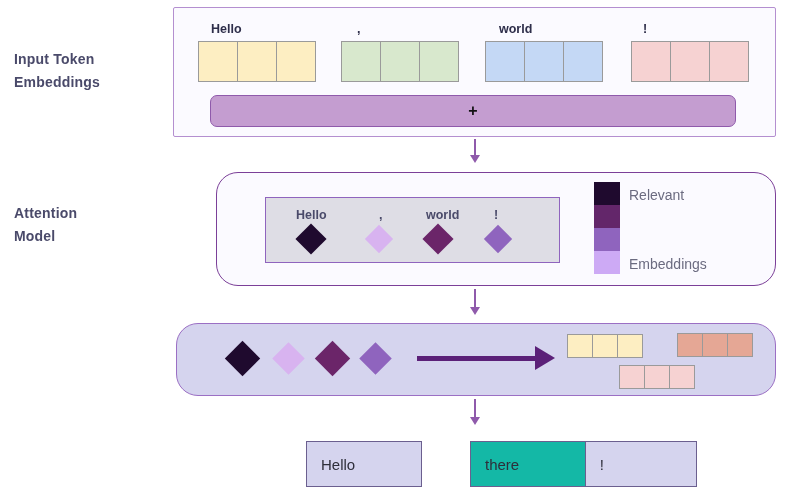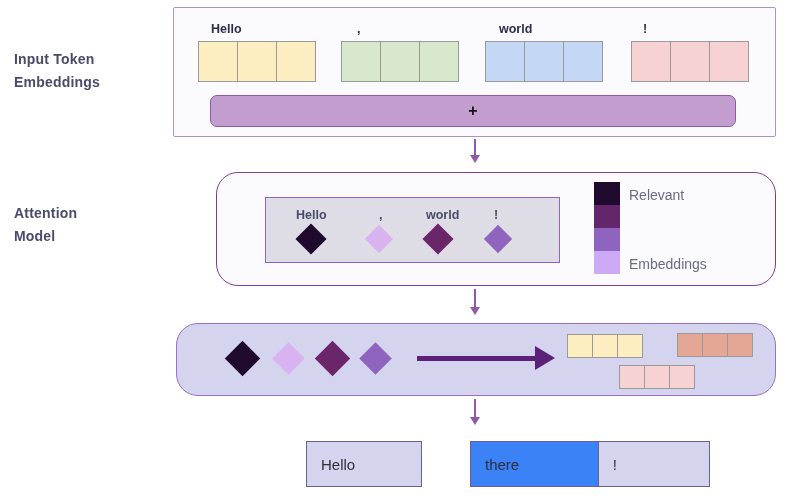--- a/index.html
+++ b/index.html
@@ -225,17 +225,17 @@
         <div class="cell" style="width: 26px; height: 24px; background: rgb(246, 210, 210);"></div>
         <div class="cell" style="width: 26px; height: 24px; background: rgb(246, 210, 210);"></div>
       </div>
   </div>
 
   <div class="v-arrow-line" style="left:474px; top:399px; height:20px;"></div>
   <div class="v-arrow-head" style="left:470px; top:417px;"></div>
 
   <div class="out-table" id="out-table" style="left:306px; top:441px;">
       <div class="out-cell" style="width: 116px; height: 46px; background: rgb(213, 212, 238);">Hello</div>
-      <div class="out-cell" style="width: 129px; height: 46px; background: #3b82f6; margin-left: 48px;">there</div>
+      <div class="out-cell" style="width: 116px; height: 46px; background: #14b8a6; margin-left: 48px;">there</div>
       <div class="out-cell" style="width: 112px; height: 46px; background: rgb(213, 212, 238);">!</div>
     </div>
 
 </div>
 
 </body></html>

